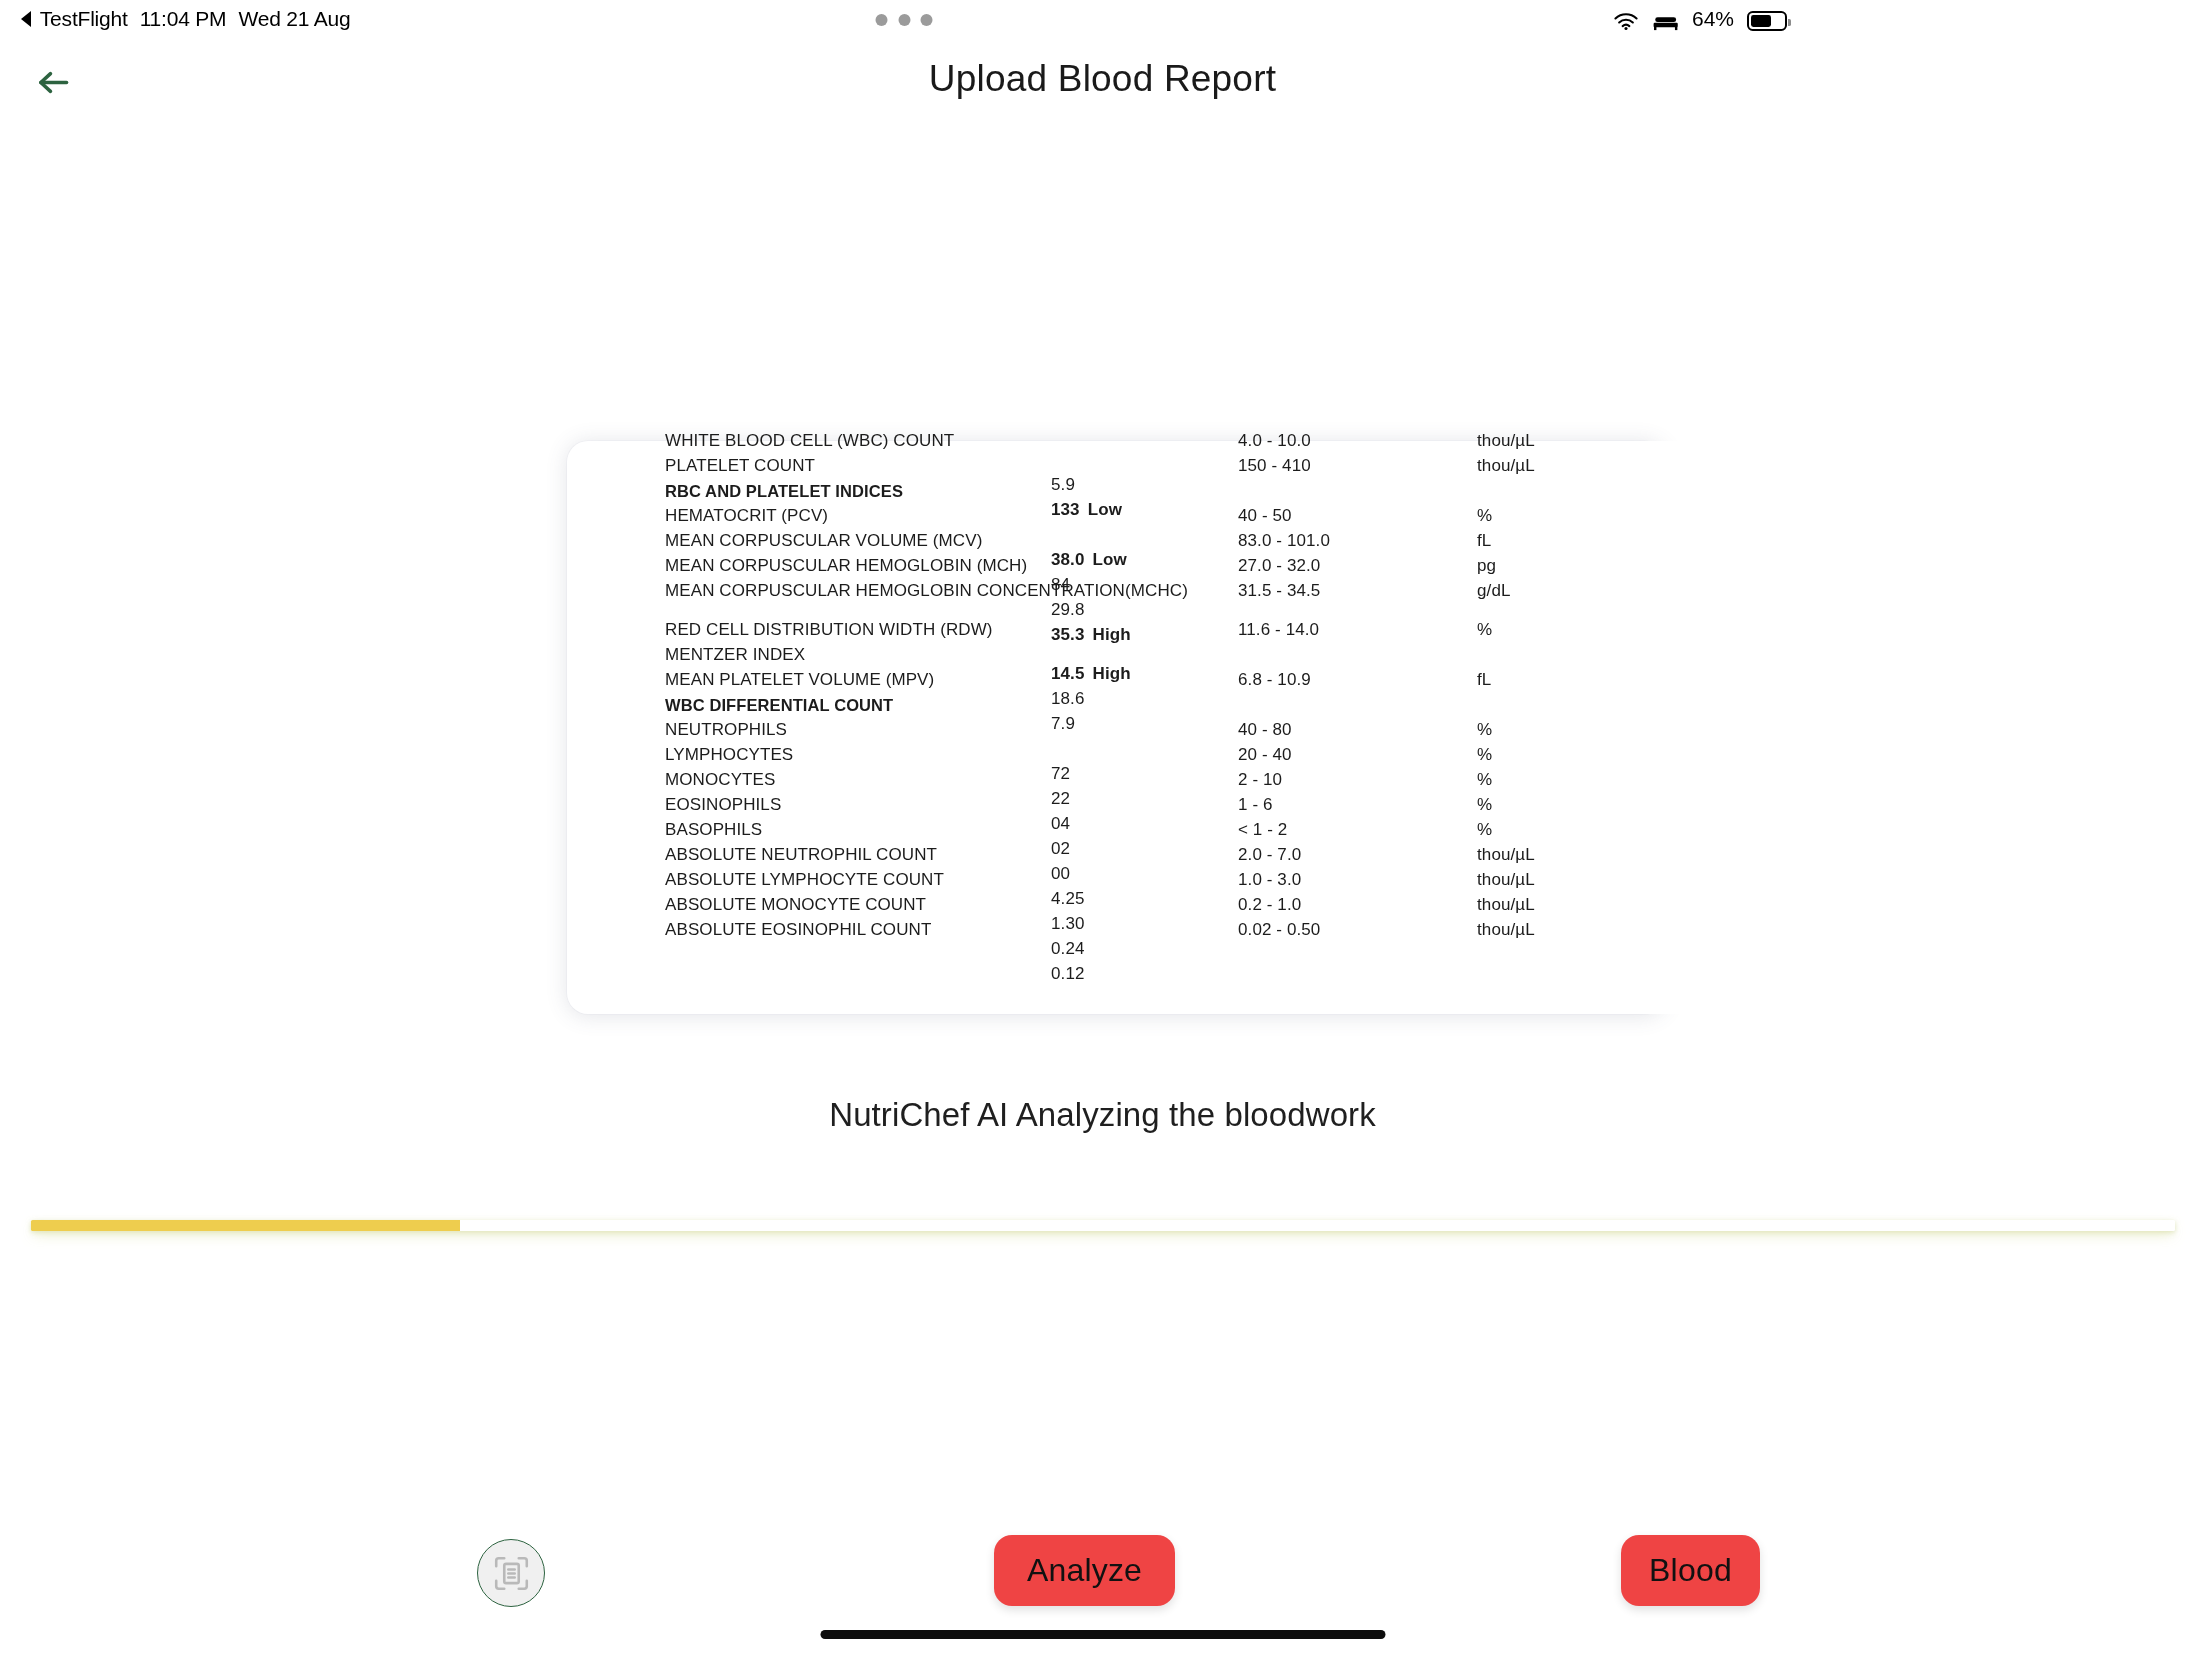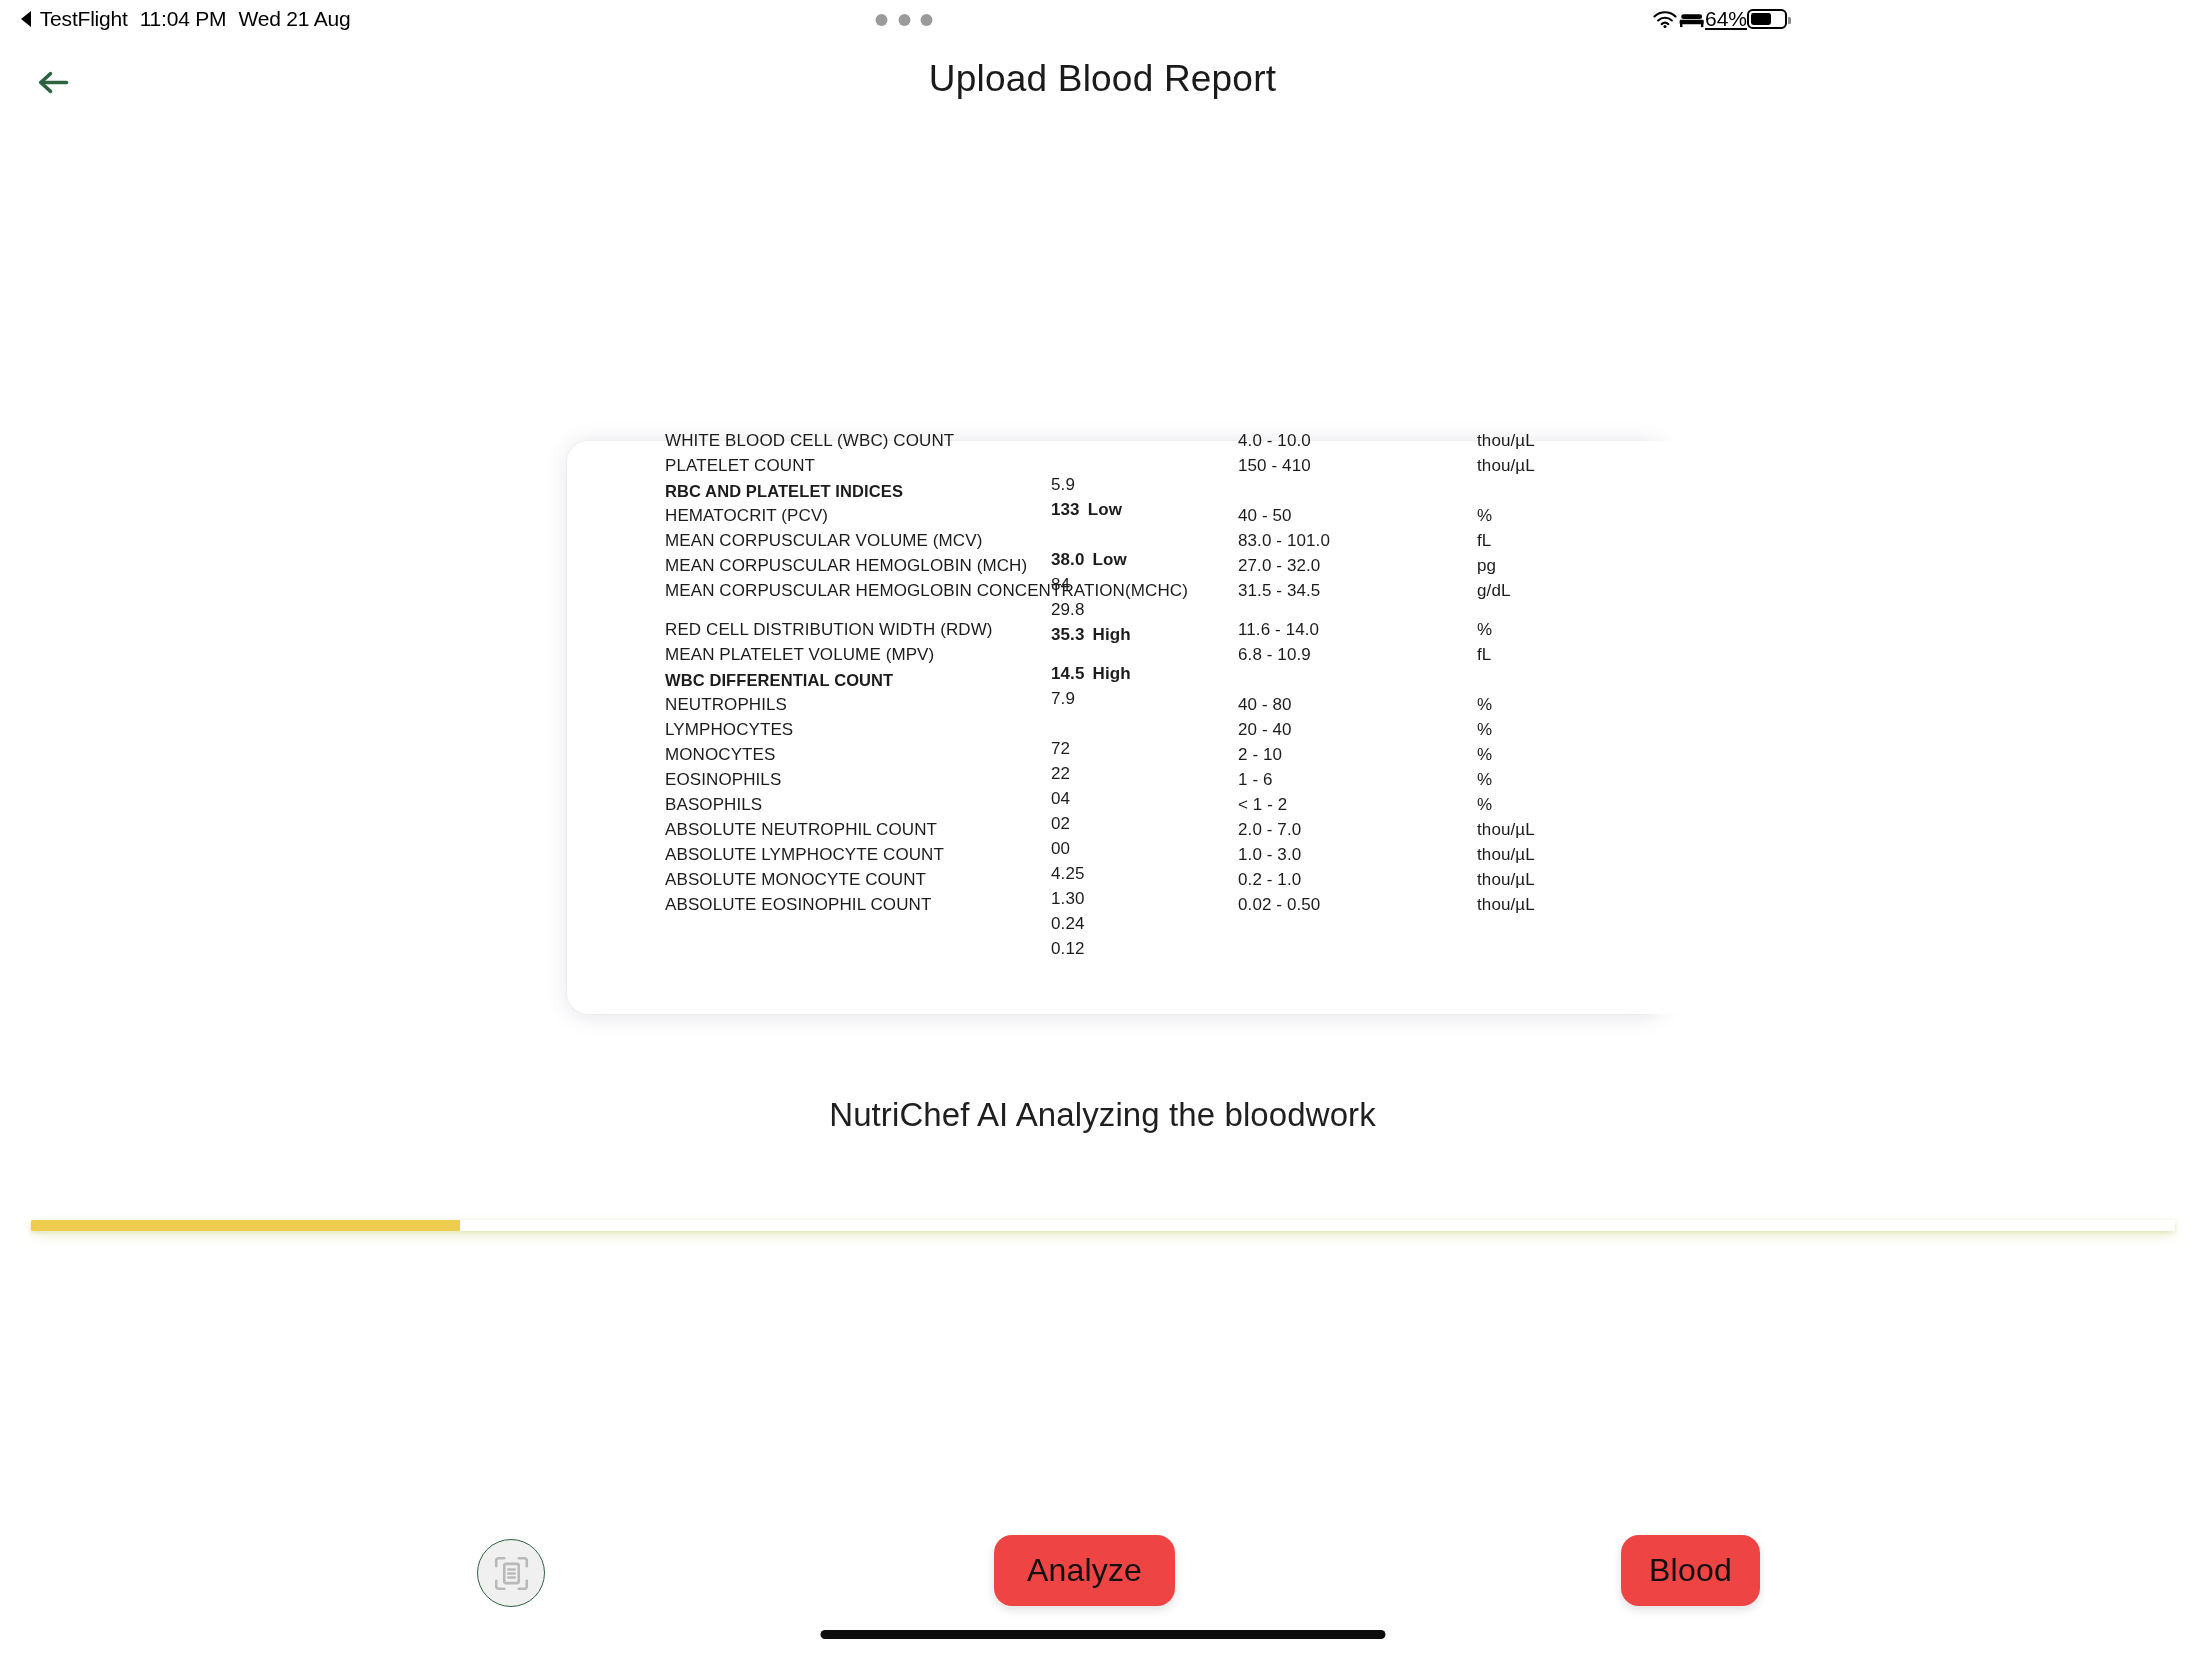--- a/index.html
+++ b/index.html
@@ -50,25 +50,24 @@
   .status-dots i {
     display: block;
     width: 12px; height: 12px;
     border-radius: 50%;
     background: #9b9b9b;
   }
   .status-right {
     position: absolute;
     right: 21px;
     display: flex;
-    align-items: center;
-    gap: 0;
+    align-items: flex-end;
+    gap: 13px;
     font-size: 21px;
     font-weight: 500;
-    text-decoration: underline;
   }
   .wifi-icon { display:block; width: 26px; height: 19.4px; }
   .bed-icon  { display:block; width: 27.4px; height: 18px; }
   .battery {
     position: relative;
     width: 40px; height: 20px;
     border: 2px solid #000;
     border-radius: 5.7px;
     padding: 2px;
   }
@@ -346,20 +345,26 @@
       <div class="c-range">31.5 - 34.5</div>
       <div class="c-unit">g/dL</div>
     </div>
     <div class="rpt-row">
       <div class="c-name">RED CELL DISTRIBUTION WIDTH (RDW)</div>
       <div class="c-value"><span class="bold-val">14.5</span><span class="flag">High</span></div>
       <div class="c-range">11.6 - 14.0</div>
       <div class="c-unit">%</div>
     </div>
     <div class="rpt-row">
+      <div class="c-name">MENTZER INDEX</div>
+      <div class="c-value">18.6</div>
+      <div class="c-range"></div>
+      <div class="c-unit"></div>
+    </div>
+    <div class="rpt-row">
       <div class="c-name">MEAN PLATELET VOLUME (MPV)</div>
       <div class="c-value">7.9</div>
       <div class="c-range">6.8 - 10.9</div>
       <div class="c-unit">fL</div>
     </div>
     <div class="rpt-row section">
       <div class="c-name">WBC DIFFERENTIAL COUNT</div>
       <div class="c-value"></div>
       <div class="c-range"></div>
       <div class="c-unit"></div>

